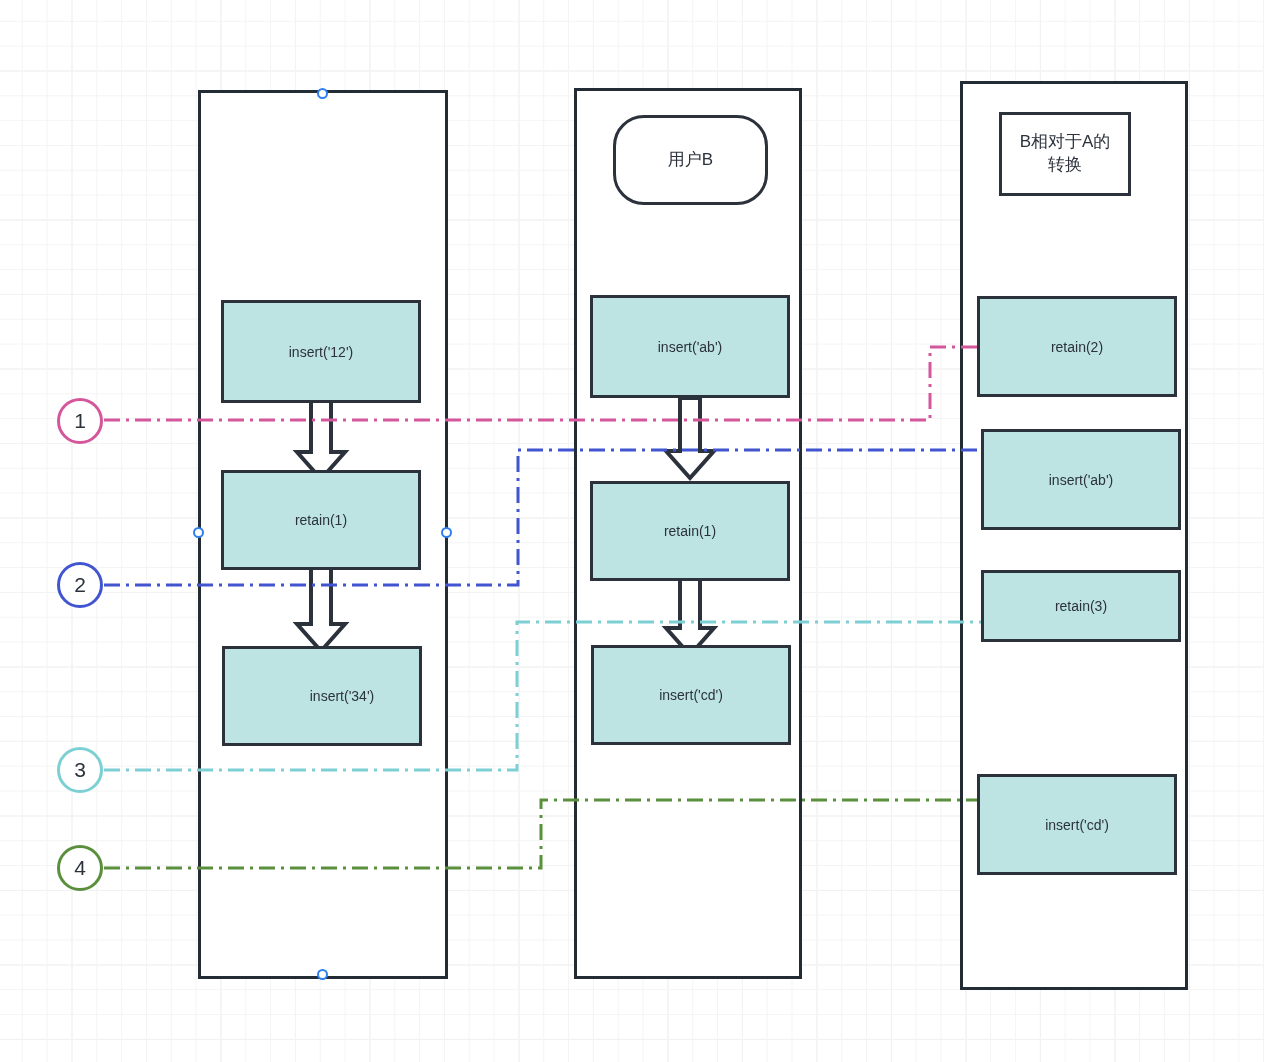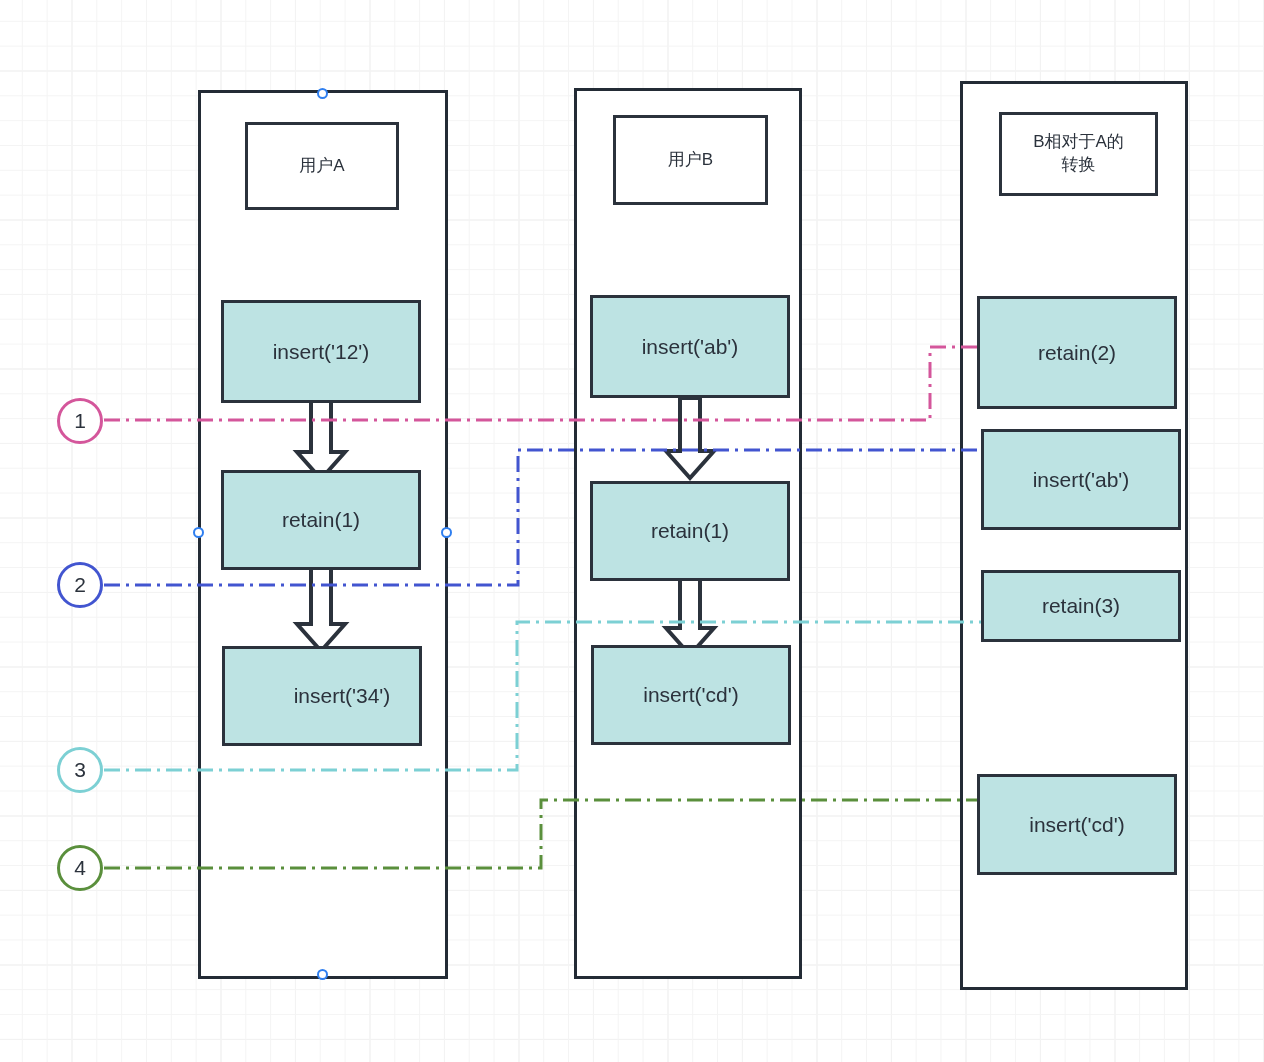--- a/index.html
+++ b/index.html
@@ -64,21 +64,21 @@
     z-index: 3;
   }
   .opbox {
     position: absolute;
     box-sizing: border-box;
     background: #bde3e3;
     border: 3px solid #2b323c;
     display: flex;
     align-items: center;
     justify-content: center;
-    font-size: 21px;
+    font-size: 14px;
     color: #2b323c;
     z-index: 3;
   }
   .numcircle {
     position: absolute;
     box-sizing: border-box;
     width: 46px;
     height: 46px;
     border-radius: 50%;
     background: #ffffff;
@@ -104,27 +104,24 @@
 </head>
 <body>
 
 <div id="canvas">
   <div id="gridfine"></div>
 
   <div class="lane" style="left:198px; top:90px; width:250px; height:889px;"></div>
   <div class="lane" style="left:574px; top:88px; width:228px; height:891px;"></div>
   <div class="lane" style="left:960px; top:81px; width:228px; height:909px;"></div>
 
-  <div class="lane-title" style="left:245px; top:122px; width:154px; height:88px;">
-    <span>用户A</span>
-  </div>
-  <div class="lane-title" style="left:613px; top:115px; width:155px; height:90px;">
+  <div class="lane-title" style="left:613px; top:115px; width:155px; height:90px;border-radius:31px;">
     <span>用户B</span>
   </div>
-  <div class="lane-title" style="left:999px; top:112px; width:159px; height:84px; flex-direction:column;">
+  <div class="lane-title" style="left:999px; top:112px; width:132px; height:84px; flex-direction:column;">
     <span>B相对于A的</span>
     <span>转换</span>
   </div>
 
   <svg class="layer" viewBox="0 0 1264 1062">
 
     <g>
       <path d="M311,397 L331,397 L331,452 L345,452 L321,479 L297,452 L311,452 Z" fill="#ffffff" stroke="#2b323c" stroke-width="4" stroke-linejoin="miter"></path>
     </g>
     <g>
@@ -160,21 +157,21 @@
   <div class="opbox" style="left:590px; top:295px; width:200px; height:103px;">
     <span>insert('ab')</span>
   </div>
   <div class="opbox" style="left:590px; top:481px; width:200px; height:100px;">
     <span>retain(1)</span>
   </div>
   <div class="opbox" style="left:591px; top:645px; width:200px; height:100px;">
     <span>insert('cd')</span>
   </div>
 
-  <div class="opbox" style="left:977px; top:296px; width:200px; height:113px;">
+  <div class="opbox" style="left:977px; top:296px; width:200px; height:101px;">
     <span>retain(2)</span>
   </div>
   <div class="opbox" style="left:981px; top:429px; width:200px; height:101px;">
     <span>insert('ab')</span>
   </div>
   <div class="opbox" style="left:981px; top:570px; width:200px; height:72px;">
     <span>retain(3)</span>
   </div>
   <div class="opbox" style="left:977px; top:774px; width:200px; height:101px;">
     <span>insert('cd')</span>

